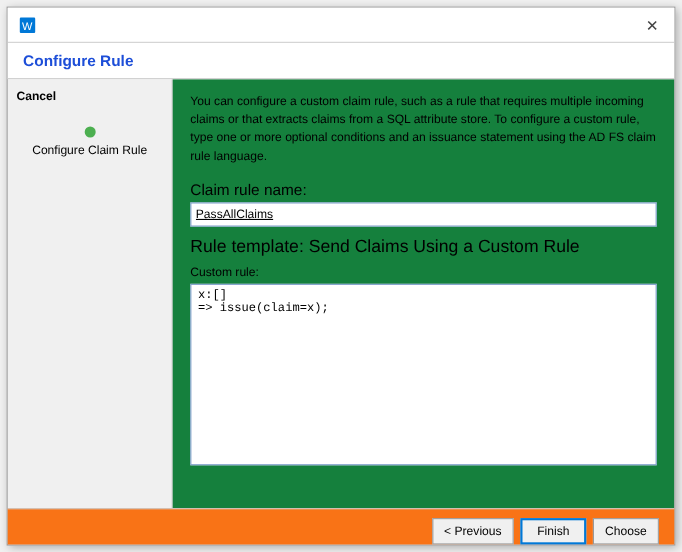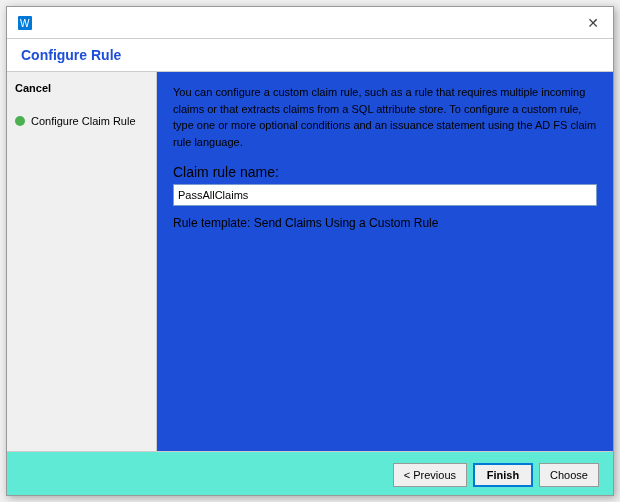--- a/index.html
+++ b/index.html
@@ -101,21 +101,21 @@
     }
     .sidebar-dot.active { background: #4caf50; }
     .sidebar-label {
       font-size: 11px;
       color: #000;
     }
     .main-panel {
       flex: 1;
       padding: 12px 16px;
       overflow-y: auto;
-      background: #1d4ed8;
+      background: #15803d;
     }
     .description {
       font-size: 11px;
       color: #000;
       line-height: 1.5;
       margin-bottom: 14px;
     }
     .field-group {
       margin-bottom: 10px;
     }
@@ -126,23 +126,24 @@
     }
     .text-input {
       width: 100%;
       height: 22px;
       border: 1px solid #7a9cc9;
       background: #ffffff;
       padding: 2px 4px;
       font-size: 11px;
       color: #000;
       outline: none;
+      text-decoration: underline;
     }
     .rule-template {
-      font-size: 12px;
+      font-size: 16px;
       color: #000;
       margin-bottom: 8px;
     }
     .custom-rule-label {
       font-size: 11px;
       color: #000;
       margin-bottom: 4px;
     }
     .code-textarea {
       width: 100%;
@@ -150,43 +151,43 @@
       border: 1px solid #7a9cc9;
       background: #ffffff;
       padding: 4px 6px;
       font-family: 'Courier New', monospace;
       font-size: 11px;
       color: #000;
       resize: none;
       outline: none;
     }
     .footer {
-      background: #5eead4;
+      background: #f97316;
       border-top: 1px solid #ccc;
       padding: 8px 14px;
       display: flex;
       justify-content: flex-end;
-      align-items: flex-end;
+      align-items: flex-start;
       gap: 6px;
-      height: 44px;
+      height: 33px;
     }
     .btn {
       height: 24px;
       padding: 2px 10px;
       font-size: 11px;
       border: 1px solid #999;
       background: #f0f0f0;
       cursor: pointer;
       min-width: 60px;
       color: #000;
     }
     .btn-primary {
       border: 2px solid #0078d7;
       background: #f0f0f0;
-      font-weight: bold;
+      font-weight: normal;
     }
   </style>
 </head>
 <body>
 
 <div class="dialog">
 
   <div class="title-bar">
     <div class="title-bar-left">
       <svg class="title-icon" viewBox="0 0 16 16">
@@ -200,36 +201,41 @@
   </div>
 
   <div class="page-header">
     <h2>Configure Rule</h2>
   </div>
 
   <div class="content-area">
 
     <div class="sidebar">
       <div class="sidebar-title">Cancel</div>
-      <div class="sidebar-item" style="margin-top:19px;">
+      <div class="sidebar-item" style="margin-top:19px;flex-direction:column;">
         <div class="sidebar-dot active"></div>
         <span class="sidebar-label">Configure Claim Rule</span>
       </div>
     </div>
 
     <div class="main-panel">
       <p class="description">You can configure a custom claim rule, such as a rule that requires multiple incoming claims or that extracts claims from a SQL attribute store. To configure a custom rule, type one or more optional conditions and an issuance statement using the AD FS claim rule language.</p>
 
       <div class="field-group">
         <div class="field-label">Claim rule name:</div>
         <input class="text-input" type="text" value="PassAllClaims" style="">
       </div>
 
       <div class="rule-template">Rule template: Send Claims Using a Custom Rule</div>
 
+      <div class="field-group">
+        <div class="custom-rule-label">Custom rule:</div>
+        <textarea class="code-textarea" style="">x:[]
+=&gt; issue(claim=x);</textarea>
+      </div>
     </div>
   </div>
 
   <div class="footer">
     <button class="btn">&lt; Previous</button>
     <button class="btn btn-primary">Finish</button>
     <button class="btn">Choose</button>
   </div>
 </div>
 

